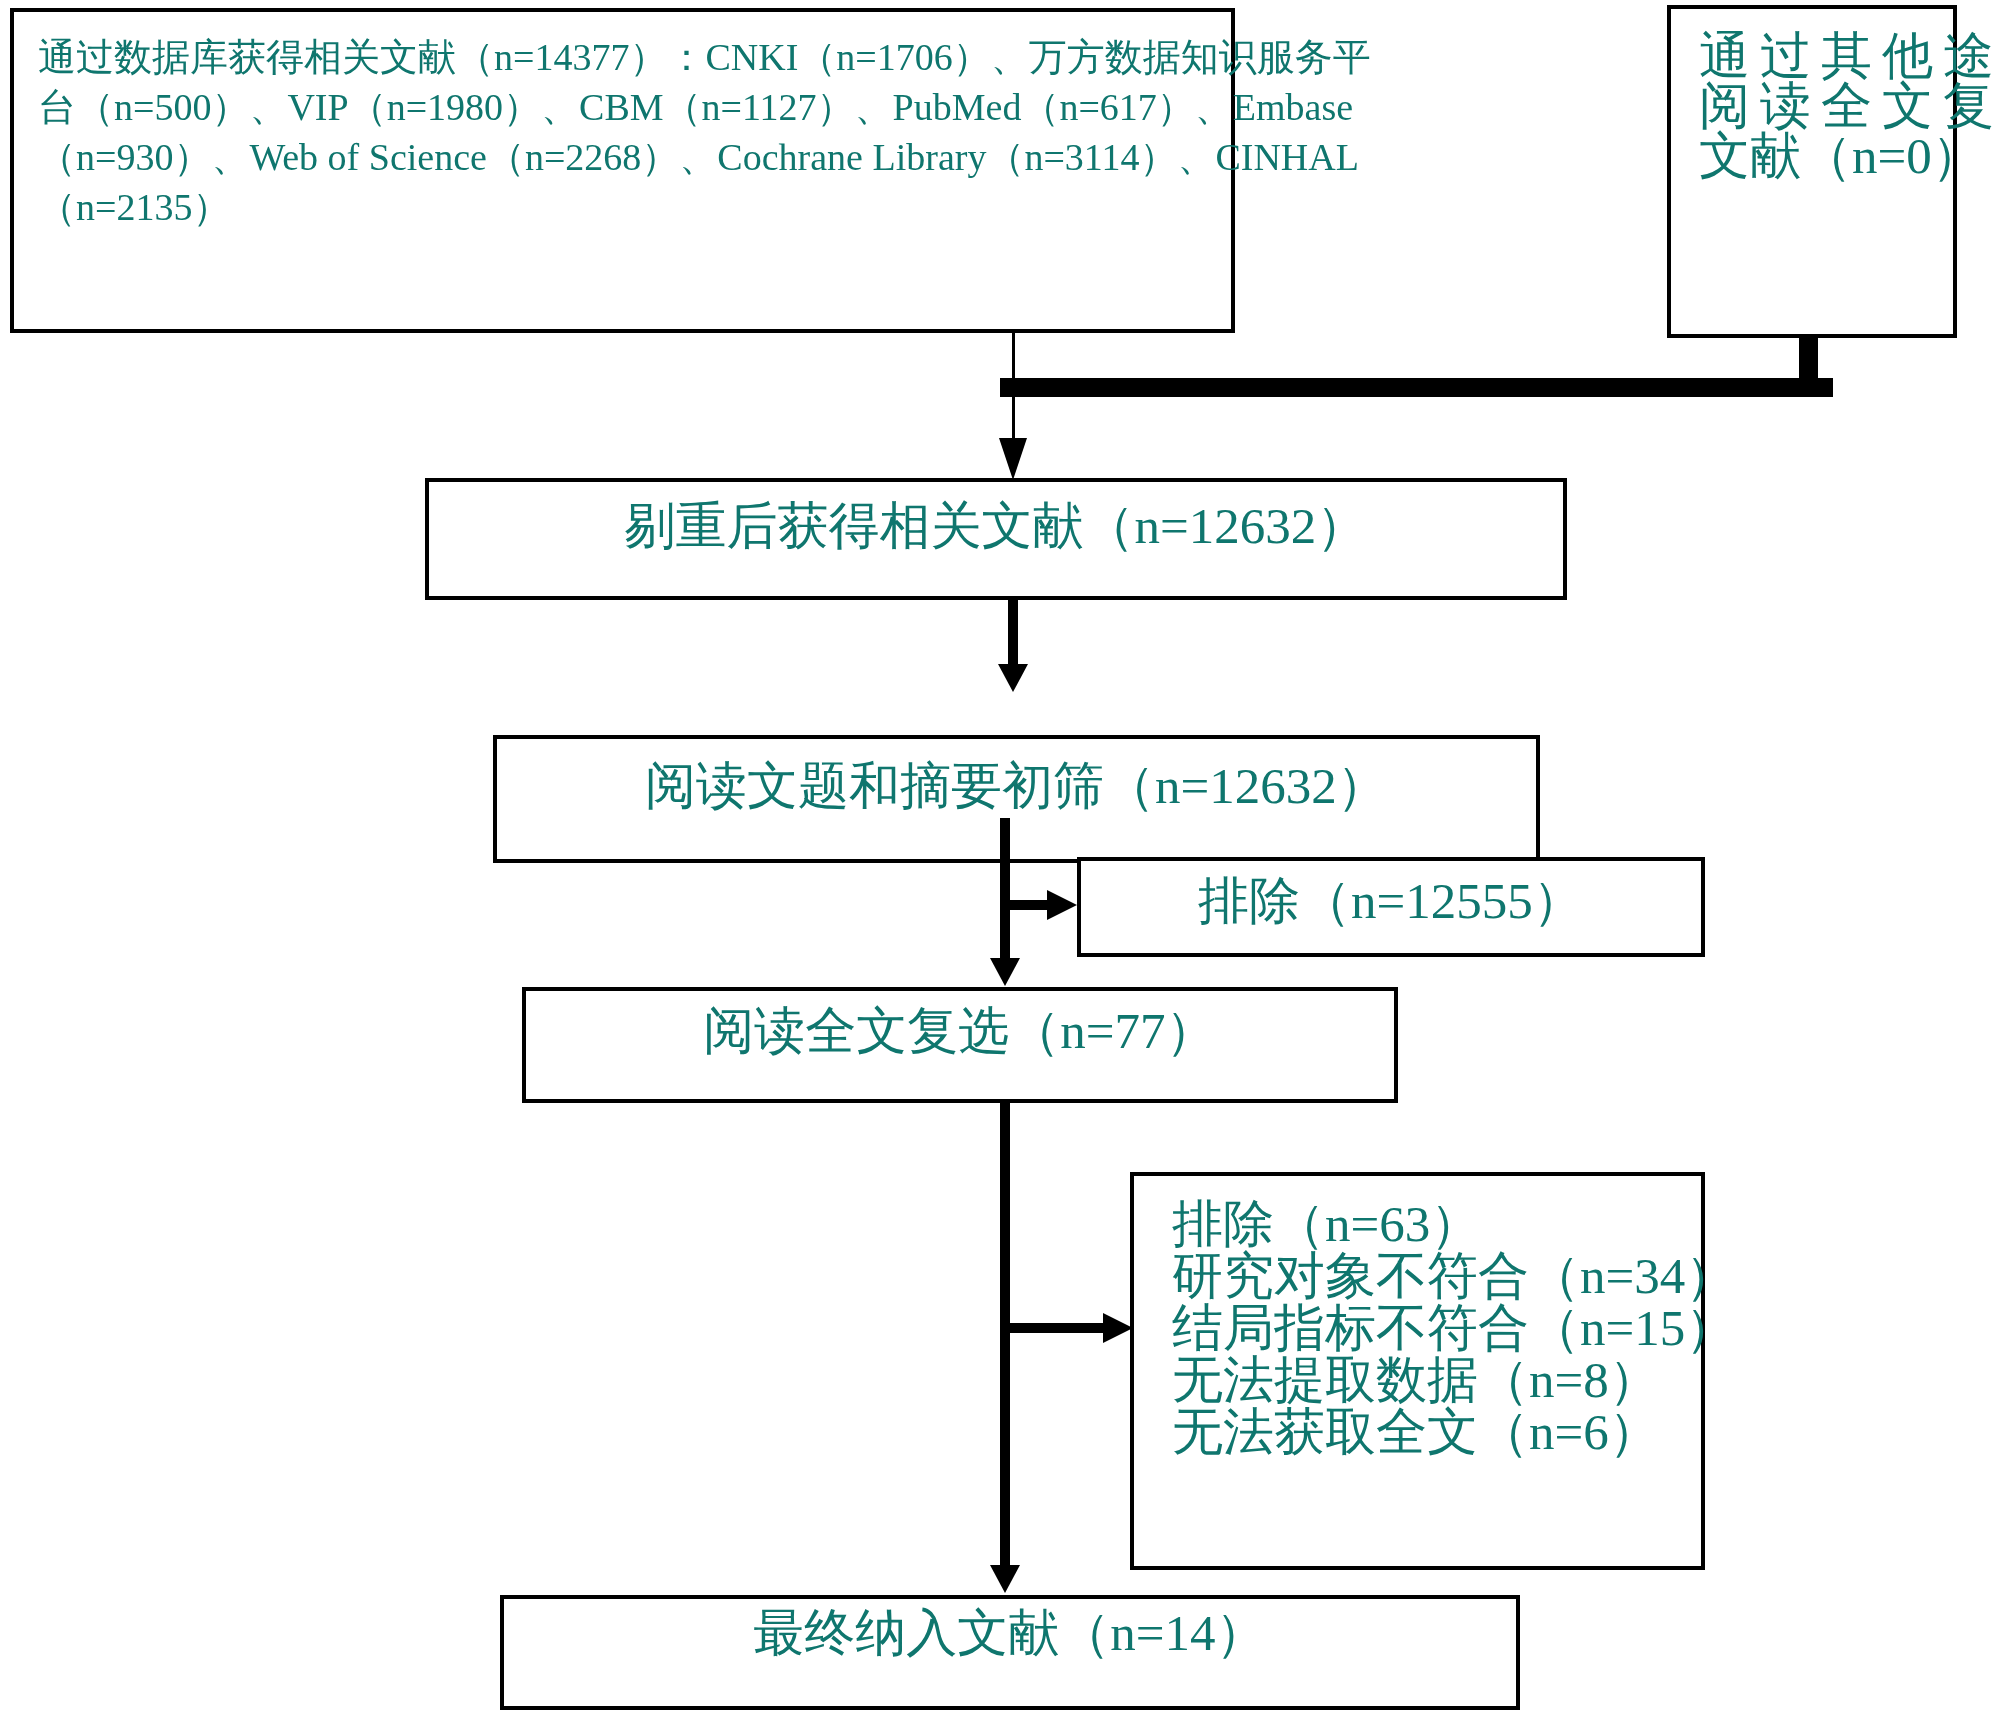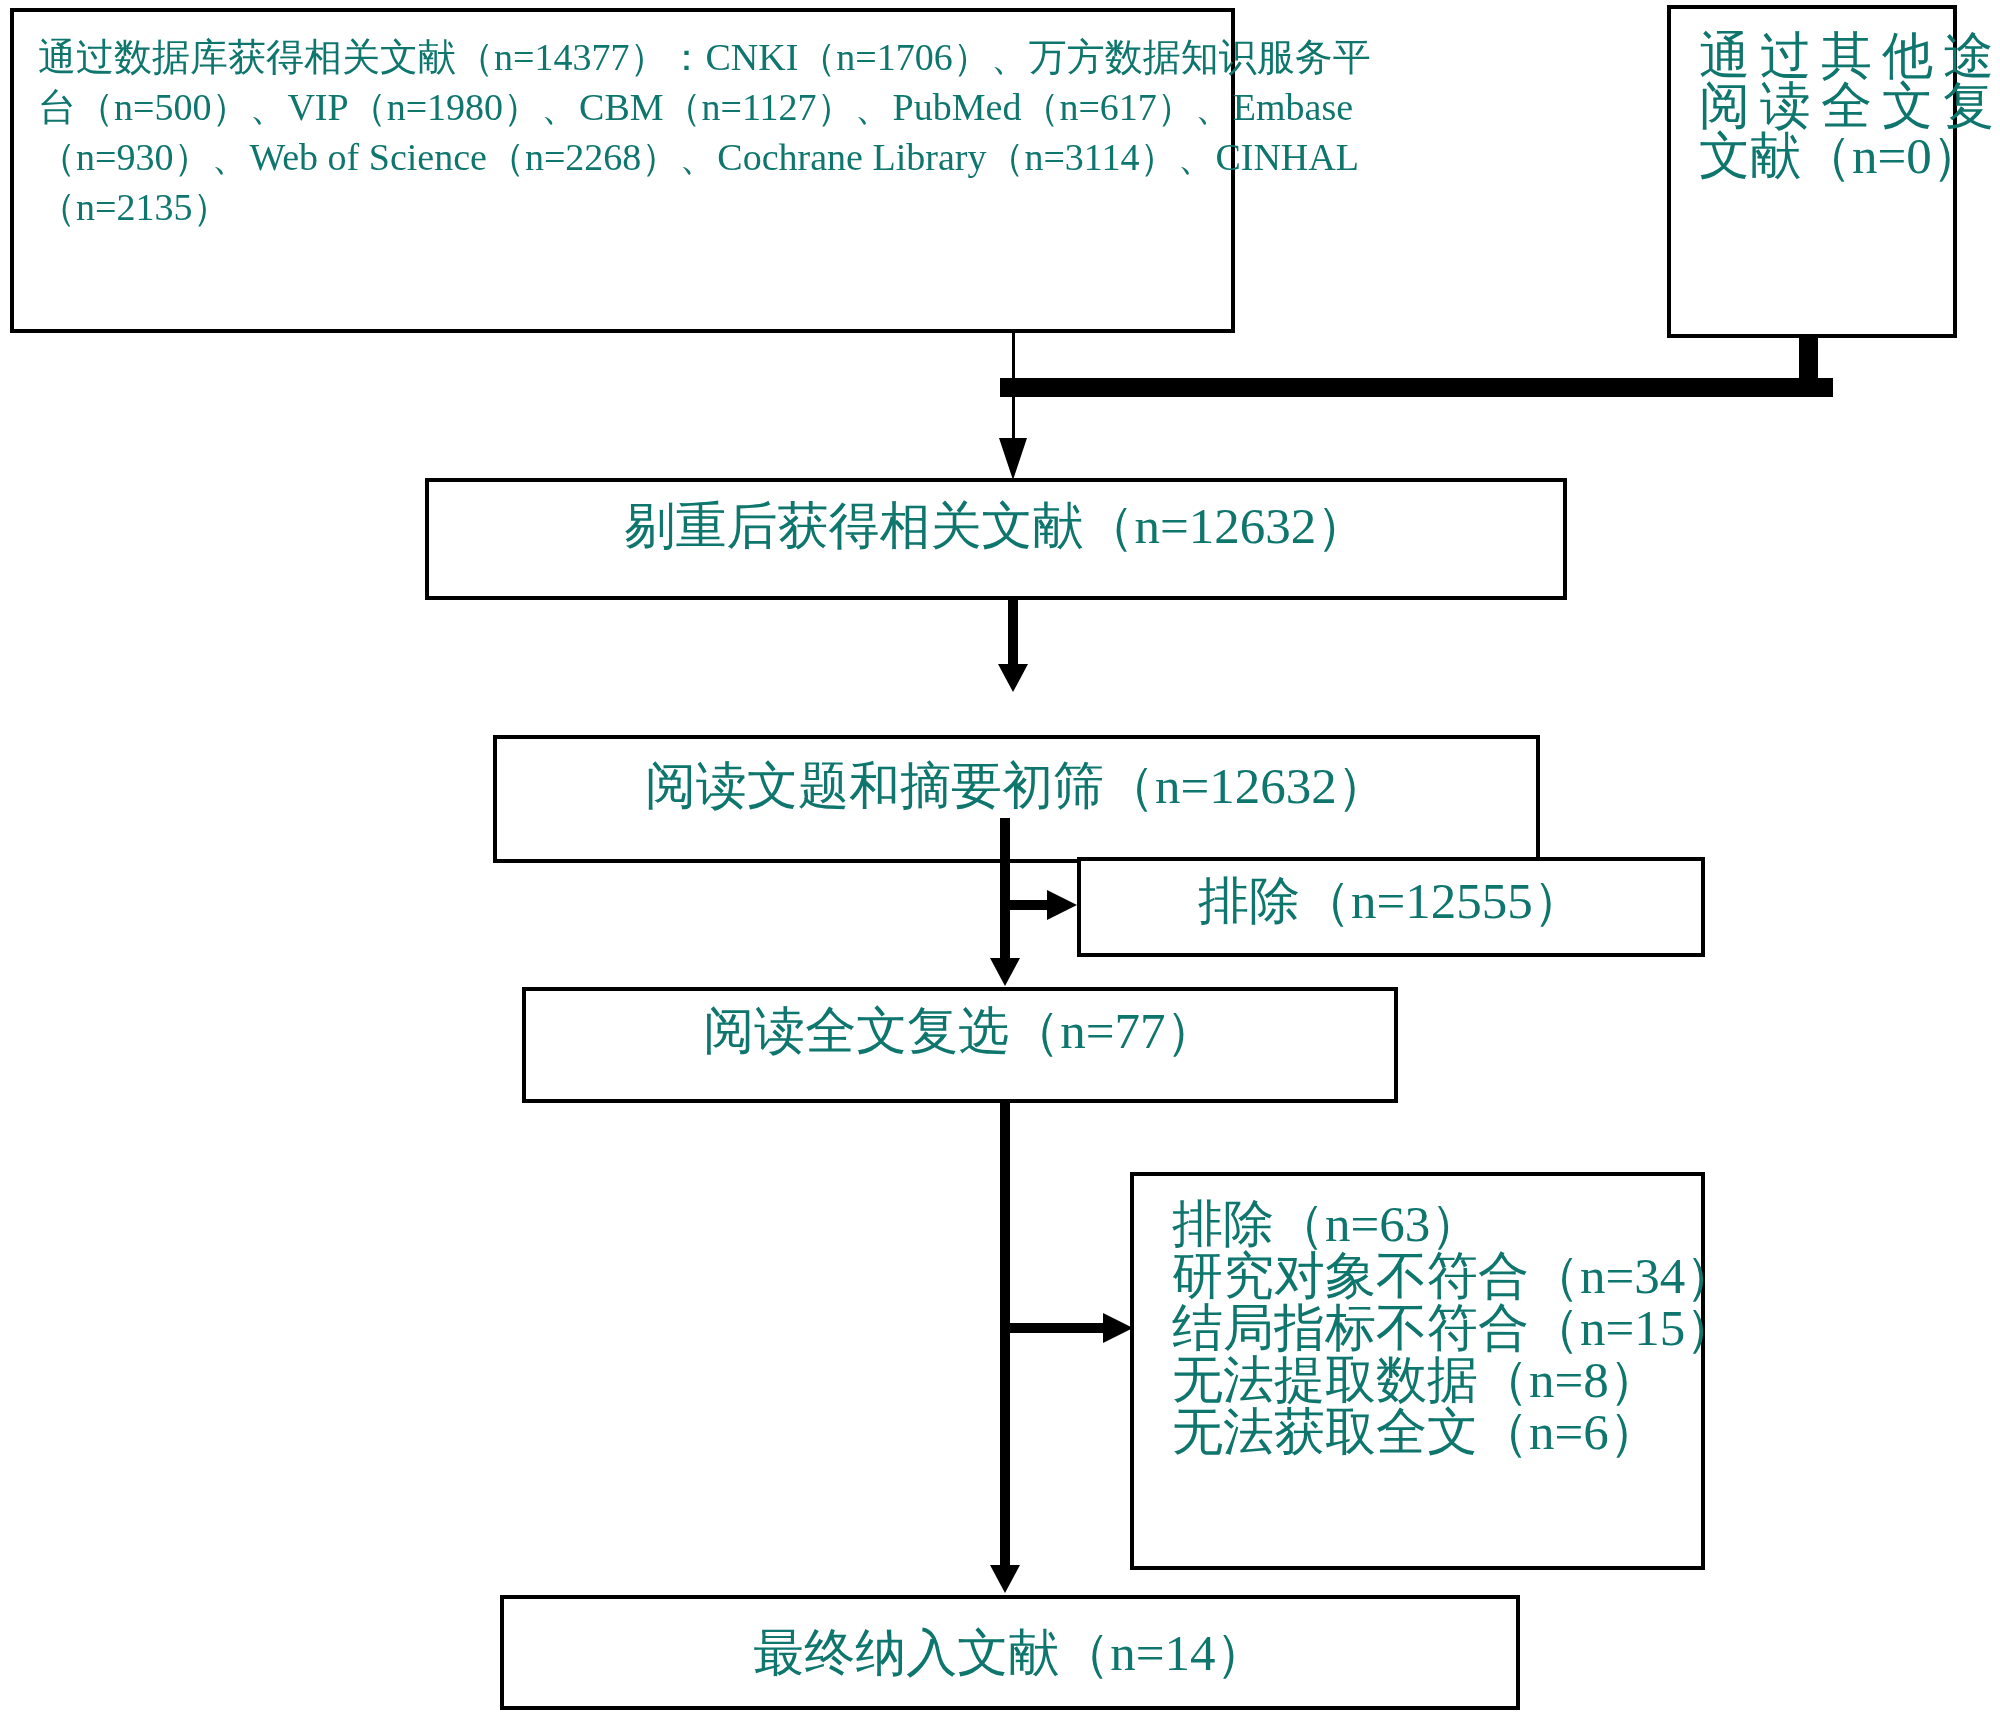--- a/index.html
+++ b/index.html
@@ -98,17 +98,17 @@
   <div class="ah ah-down" style="left:990px;top:1565px;"></div>
 
   <div class="box lines-left" style="left:1130px;top:1172px;width:575px;height:398px;padding:22px 0 0 38px;">
     <div>排除（n=63）</div>
     <div>研究对象不符合（n=34）</div>
     <div>结局指标不符合（n=15）</div>
     <div>无法提取数据（n=8）</div>
     <div>无法获取全文（n=6）</div>
   </div>
 
-  <div class="box center" style="left:500px;top:1595px;width:1020px;height:115px;padding-top:28px;">
+  <div class="box center" style="left:500px;top:1595px;width:1020px;height:115px;padding-top:8px;">
     <span>最终纳入文献（n=14）</span>
   </div>
 
 </div>
 
 </body></html>

